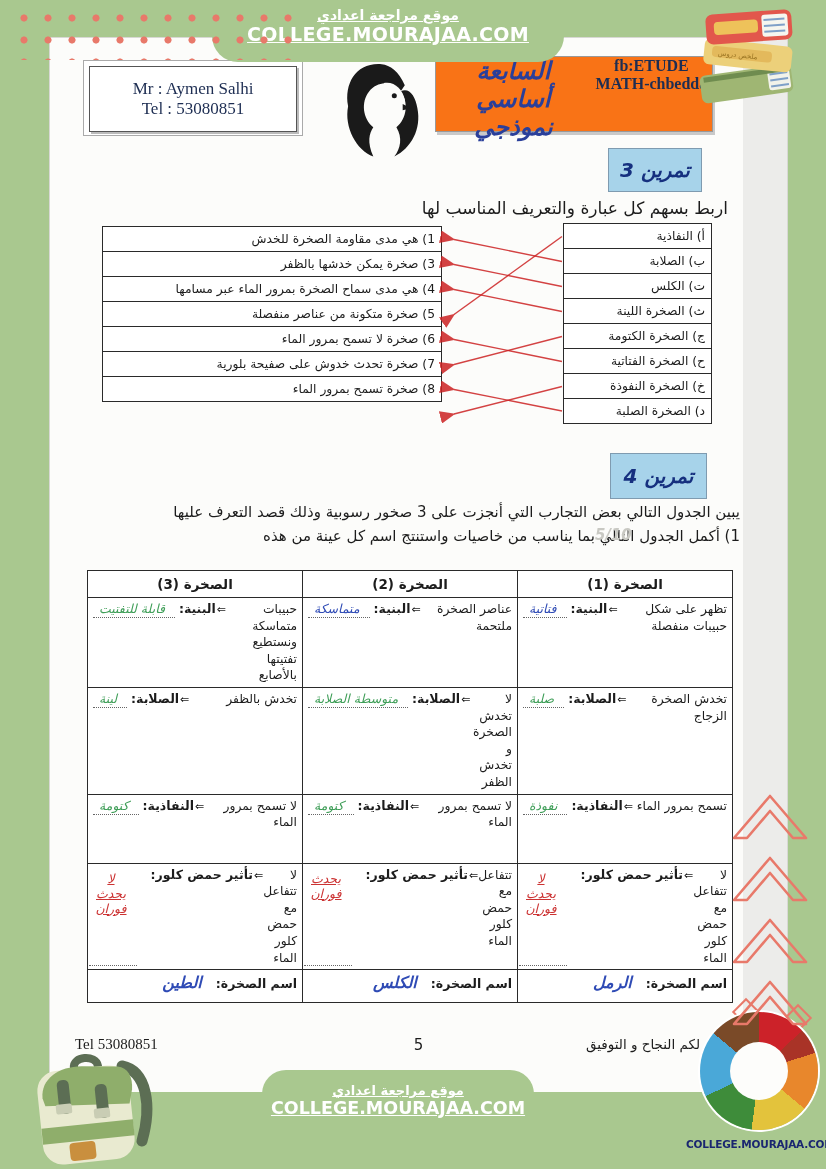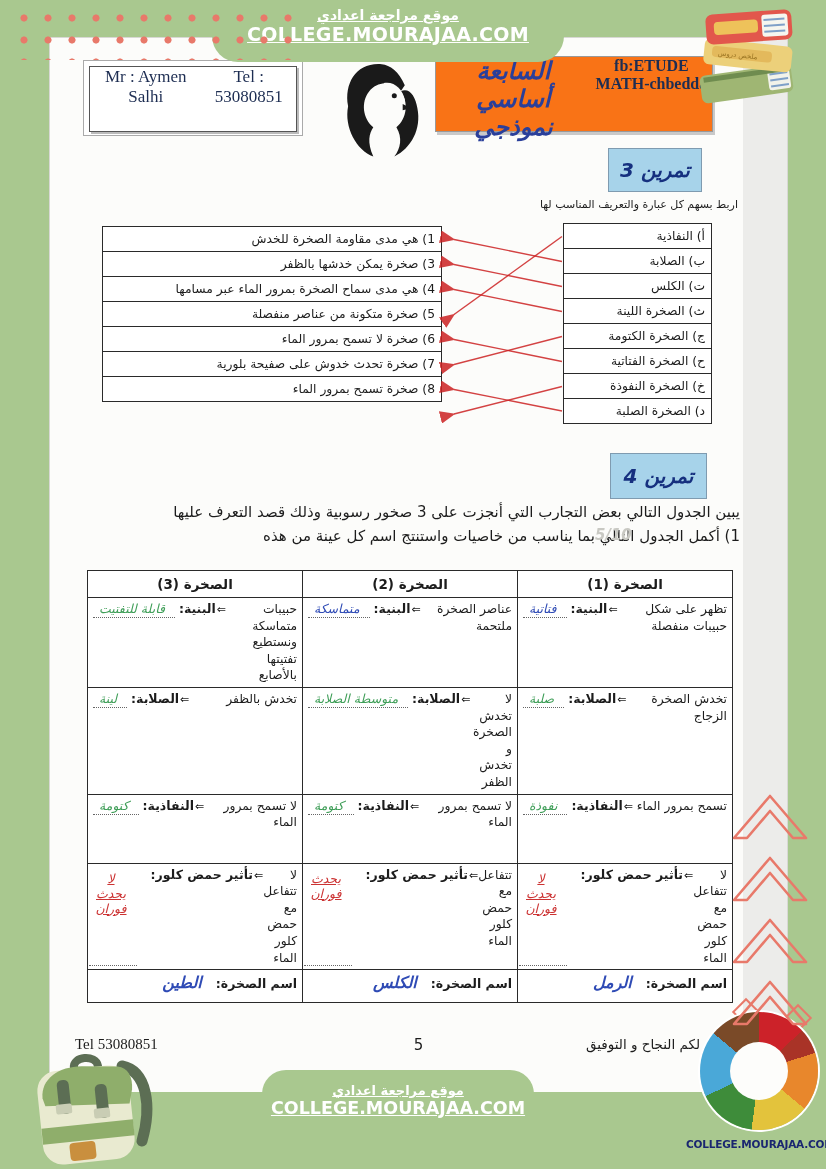--- a/index.html
+++ b/index.html
@@ -19,38 +19,38 @@
   .header-pill .l1{margin-top:7px;font-size:14px;font-weight:bold;text-decoration:underline;}
   .header-pill .l2{font-size:19px;font-weight:bold;text-decoration:underline;letter-spacing:.3px;}
   .dots{position:absolute;left:8px;top:4px;width:300px;height:56px;z-index:9;
     background-image:radial-gradient(circle,var(--dot-red) 3.2px,transparent 3.9px);
     background-size:24px 22px;background-position:4px 3px;}
 
   
   .teacher-box{position:absolute;left:33px;top:22px;width:220px;height:76px;
     border:1px solid #aaa;background:#fff;padding:5px;box-sizing:border-box;}
   .teacher-inner{border:1.5px solid #555;box-shadow:2px 2px 0 #bbb;height:100%;
-    display:flex;justify-content:center;text-align:center;
+    display:flex;flex-direction:column;justify-content:center;text-align:center;
     font-family:"Liberation Serif",serif;color:#1d2d52;font-size:17px;}
   .class-box{position:absolute;left:385px;top:18px;width:278px;height:76px;
     border:1px solid #999;box-shadow:2px 3px 0 #c9c9c9;background:#f97316;
     display:flex;flex-direction:row;justify-content:flex-end;text-align:center;box-sizing:border-box;}
   .class-box .hw-title{font-size:24px;font-weight:bold;font-style:italic;color:#2a3f9a;direction:rtl;}
   .class-box .fb{font-family:"Liberation Serif",serif;font-size:16px;color:#1d2d52;font-weight:bold;}
   .lion{position:absolute;left:275px;top:6px;width:105px;height:118px;}
 
   
   .ex-badge{position:absolute;background:var(--exercise-box-blue);border:1px solid #7f9bb0;
     display:flex;align-items:center;justify-content:center;direction:rtl;
     font-style:italic;font-weight:bold;color:#16307f;font-size:20px;}
   .badge3{left:558px;top:110px;width:92px;height:42px;}
   .badge4{left:560px;top:415px;width:95px;height:44px;}
 
-  .instruction{position:absolute;left:280px;top:160px;width:408px;direction:rtl;
-    text-align:right;font-size:11px;}
+  .instruction{position:absolute;left:270px;top:160px;width:408px;direction:rtl;
+    text-align:right;font-size:17px;}
 
   
   .match-col{position:absolute;border:1.5px solid #2a2a2a;background:#fff;direction:rtl;}
   .match-left{left:52px;top:188px;width:338px;}
   .match-right{left:513px;top:185px;width:147px;}
   .match-row{height:24px;line-height:24px;font-size:12.3px;padding:0 6px;
     white-space:nowrap;overflow:hidden;border-bottom:1.5px solid #2a2a2a;text-align:right;}
   .match-col .match-row:last-child{border-bottom:none;}
   #arrows{position:absolute;inset:0;width:100%;height:100%;pointer-events:none;z-index:3;}
   .match-line{stroke:var(--arrow-red);stroke-width:1.4;opacity:.85;}

